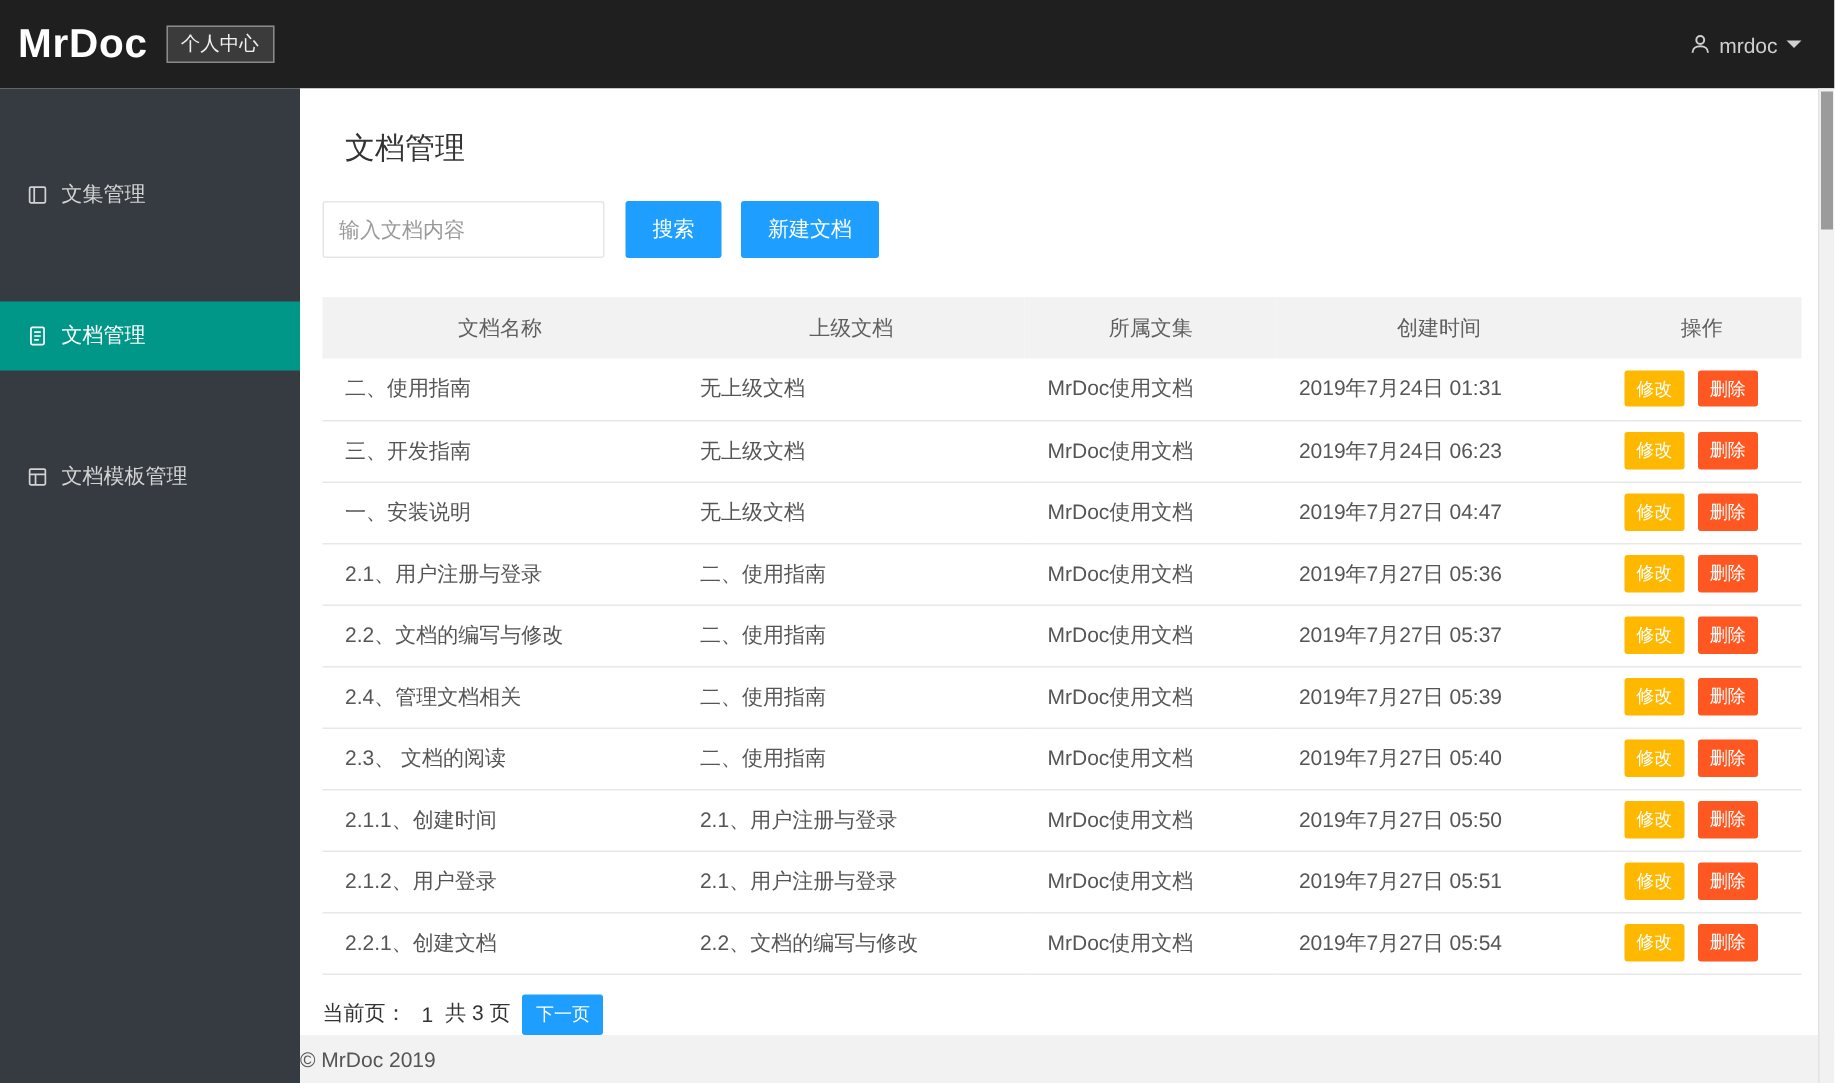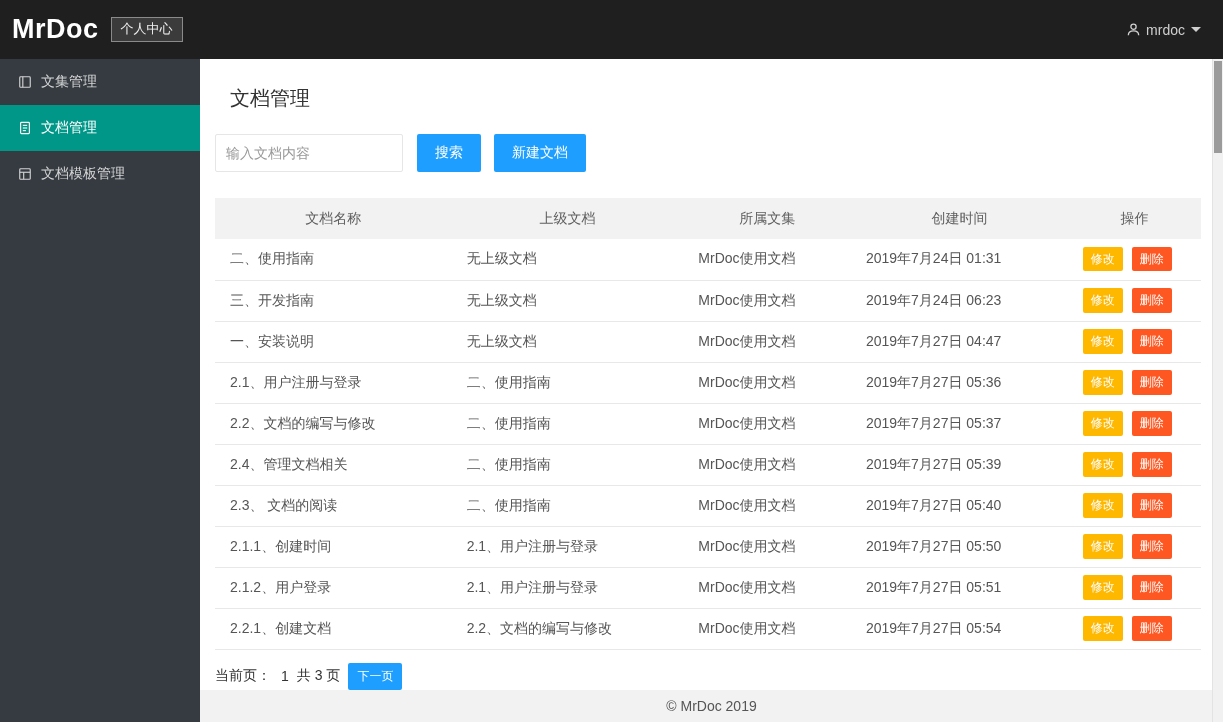--- a/index.html
+++ b/index.html
@@ -28,21 +28,21 @@
     width:0; height:0; margin-left:6px;
     border-left:5px solid transparent; border-right:5px solid transparent;
     border-top:5px solid #cfcfcf;
   }
 
   
   .body-row { display:flex; height:663px; }
   .sidebar { width:200px; flex-shrink:0; background:#363b42; }
   .side-item {
     display:flex; align-items:center; height:46px; padding-left:18px;
-    color:#d4d4d4; font-size:14px; cursor:pointer; text-decoration:none;
+    color:#d4d4d4; font-size:14px; cursor:pointer; text-decoration:none;margin-top:48px;
   }
   .side-item.active { background:#009688; color:#fff; }
   .side-icon { display:flex; align-items:center; margin-right:9px; }
 
   .main-col { flex:1; display:flex; flex-direction:column; background:#fff; }
   .content { flex:1; padding:26px 22px 0 15px; }
 
   .page-title { font-size:20px; font-weight:normal; color:#333; margin:0 0 22px 15px; }
 
   
@@ -81,21 +81,21 @@
   .pagination .pg-num { margin-right:8px; }
   .pagination .pg-total { margin-right:8px; }
   .btn-next {
     background:#1E9FFF; color:#fff; border:none; font-size:12px;
     padding:5px 9px; border-radius:2px; cursor:pointer;
   }
 
   
   .footer {
     height:44px; background:#f2f2f2; display:flex; align-items:center;
-    justify-content:center; color:#555; font-size:14px;
+    justify-content:flex-start; color:#555; font-size:14px;
   }
 
   
   .scrollbar {
     position:absolute; top:59px; right:0; bottom:0; width:11px;
     background:#f1f1f1; border-left:1px solid #e3e3e3;
   }
   .scroll-thumb {
     position:absolute; top:2px; left:1px; right:1px; height:92px;
     background:#9b9b9b;

